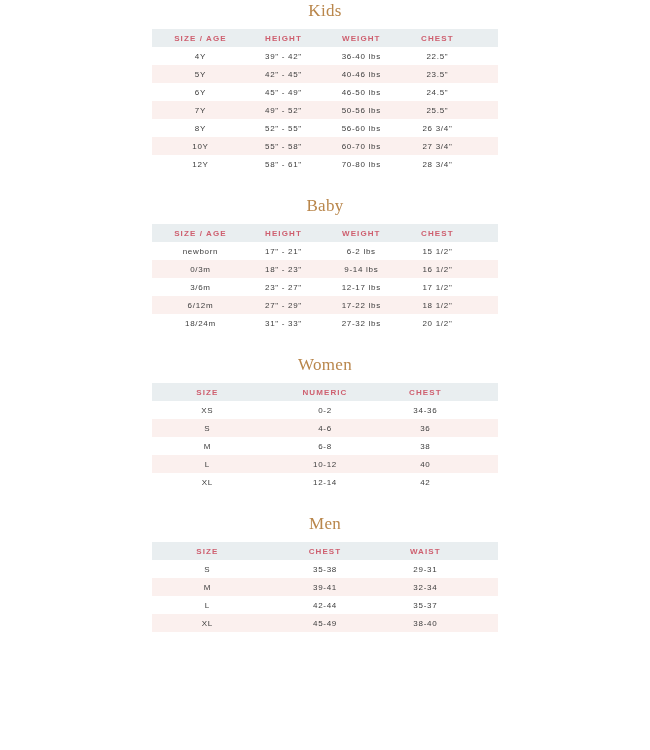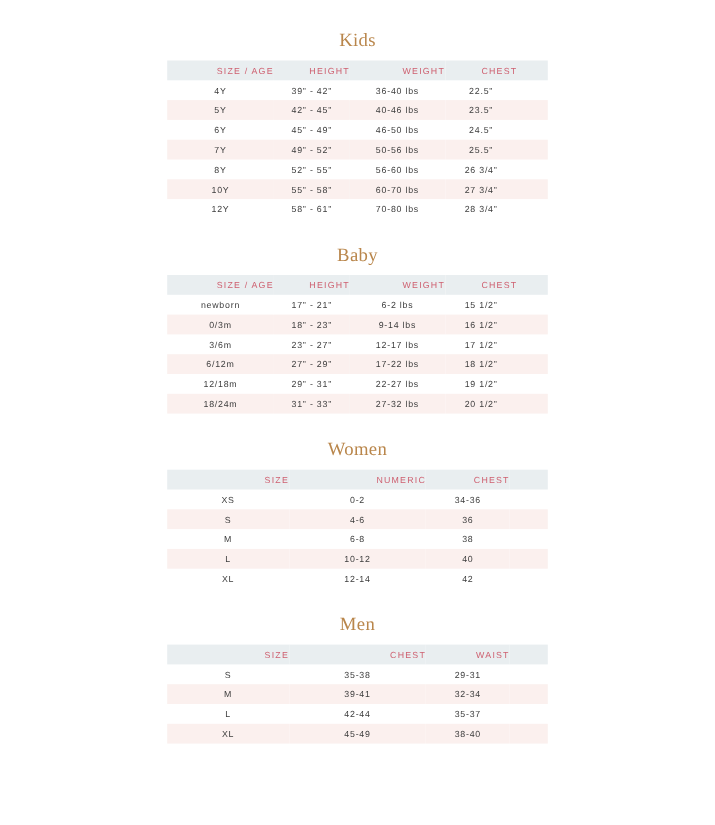--- a/index.html
+++ b/index.html
@@ -9,21 +9,21 @@
   }
   body {
     width: 650px;
     height: 750px;
     overflow: hidden;
     font-family: "Liberation Sans", sans-serif;
     -webkit-font-smoothing: antialiased;
   }
   .page {
     width: 650px;
-    padding-top: 26px;
+    padding-top: 0;
     box-sizing: border-box;
   }
   .size-section { margin: 0; }
   .size-section + .size-section { margin-top: 22px; }
   .section-title {
     font-family: "Liberation Serif", serif;
     font-weight: 400;
     font-size: 17px;
     line-height: 22px;
     color: var(--title-color, #b9864b);
@@ -37,24 +37,24 @@
     border-collapse: collapse;
     table-layout: fixed;
   }
   table.size-table thead tr {
     background: var(--header-bg, #e9eef0);
   }
   table.size-table th {
     height: 18px;
     padding: 0;
     font-size: 8px;
-    font-weight: normal;
+    font-weight: bold;
     letter-spacing: 1.1px;
     color: var(--header-text, #ce5f6f);
-    text-align: right;
+    text-align: center;
     text-transform: uppercase;
     vertical-align: middle;
   }
   table.size-table td {
     height: 18px;
     padding: 0;
     font-size: 8px;
     letter-spacing: 0.7px;
     color: var(--cell-text, #3d3d3d);
     text-align: center;
@@ -183,27 +183,20 @@
             <td></td>
           </tr>
           <tr>
             <td>6/12m</td>
             <td>27" - 29"</td>
             <td>17-22 lbs</td>
             <td>18 1/2"</td>
             <td></td>
           </tr>
           <tr>
-            <td>12/18m</td>
-            <td>29" - 31"</td>
-            <td>22-27 lbs</td>
-            <td>19 1/2"</td>
-            <td></td>
-          </tr>
-          <tr>
             <td>18/24m</td>
             <td>31" - 33"</td>
             <td>27-32 lbs</td>
             <td>20 1/2"</td>
             <td></td>
           </tr>
         </tbody>
       </table>
     </section>
     <section class="size-section">

